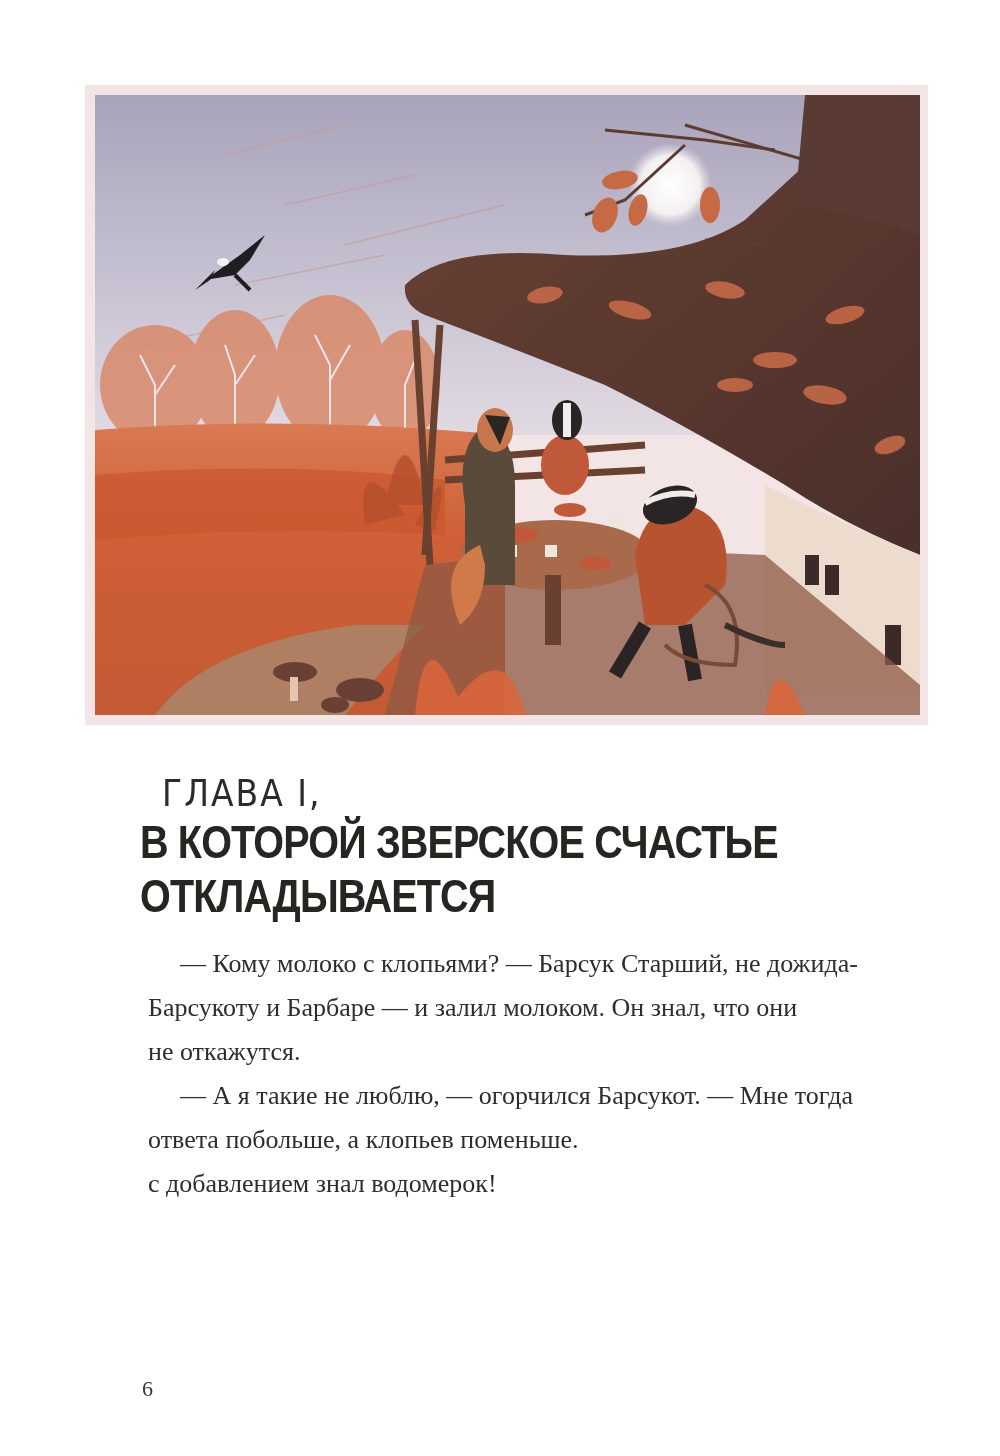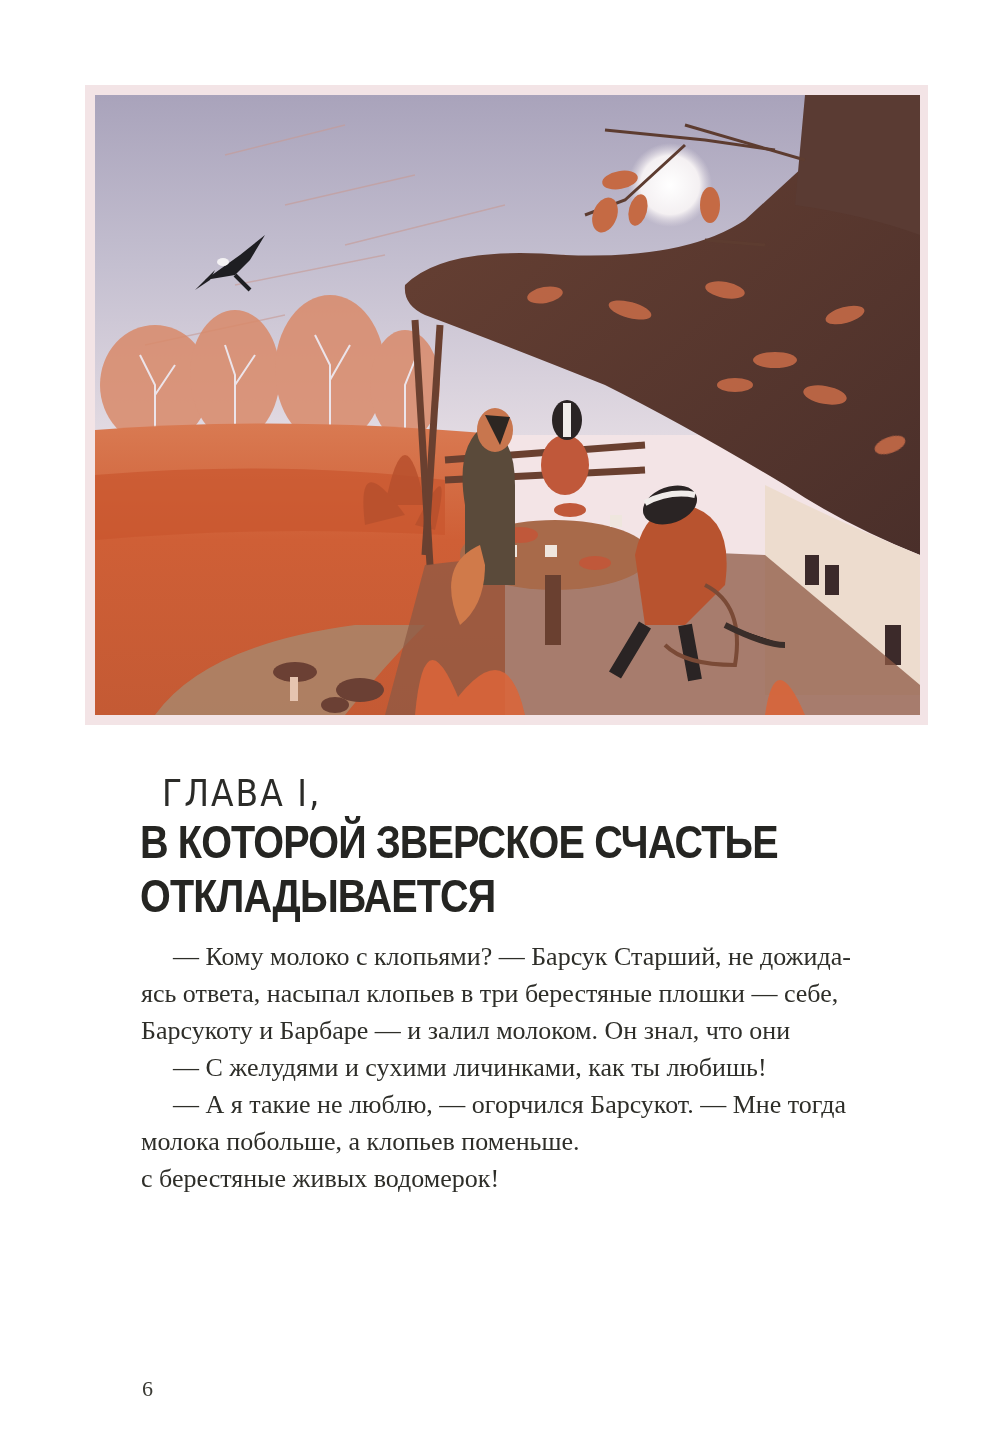--- a/index.html
+++ b/index.html
@@ -63,21 +63,21 @@
       position: absolute;
       left: 141px;
       top: 938px;
       width: 790px;
       font-family: "Liberation Serif", "DejaVu Serif", serif;
       font-size: 26px;
       line-height: 37px;
       color: #2e2e29;
     }
     .body-text p {
-      margin: 0;
+      margin: 7px;
       white-space: nowrap;
     }
     .body-text p.indent {
       padding-left: 32px;
     }
     .page-number {
       position: absolute;
       left: 142px;
       top: 1376px;
       font-family: "Liberation Serif", "DejaVu Serif", serif;
@@ -252,21 +252,20 @@
 
 <div class="chapter-label">ГЛАВА I,</div>
 
 <h1 class="chapter-title">
   <span>В КОТОРОЙ ЗВЕРСКОЕ СЧАСТЬЕ</span>
   <span>ОТКЛАДЫВАЕТСЯ</span>
 </h1>
 
 <div class="body-text">
   <p class="indent">— Кому молоко с клопьями? — Барсук Старший, не дожида-</p>
-  <p>ясь ответа, насыпал клопьев в три берестяные плошки — себе,</p>
   <p>Барсукоту и Барбаре — и залил молоком. Он знал, что они</p>
-  <p class="indent">— С желудями и сухими личинками, как ты любишь!</p>
+  <p>не откажутся.</p>
   <p class="indent">— А я такие не люблю, — огорчился Барсукот. — Мне тогда</p>
-  <p>молока побольше, а клопьев поменьше.</p>
-  <p>с берестяные живых водомерок!</p>
+  <p>ответа побольше, а клопьев поменьше.</p>
+  <p>с добавлением знал водомерок!</p>
 </div>
 
 <div class="page-number">6</div>
 
 </body></html>

